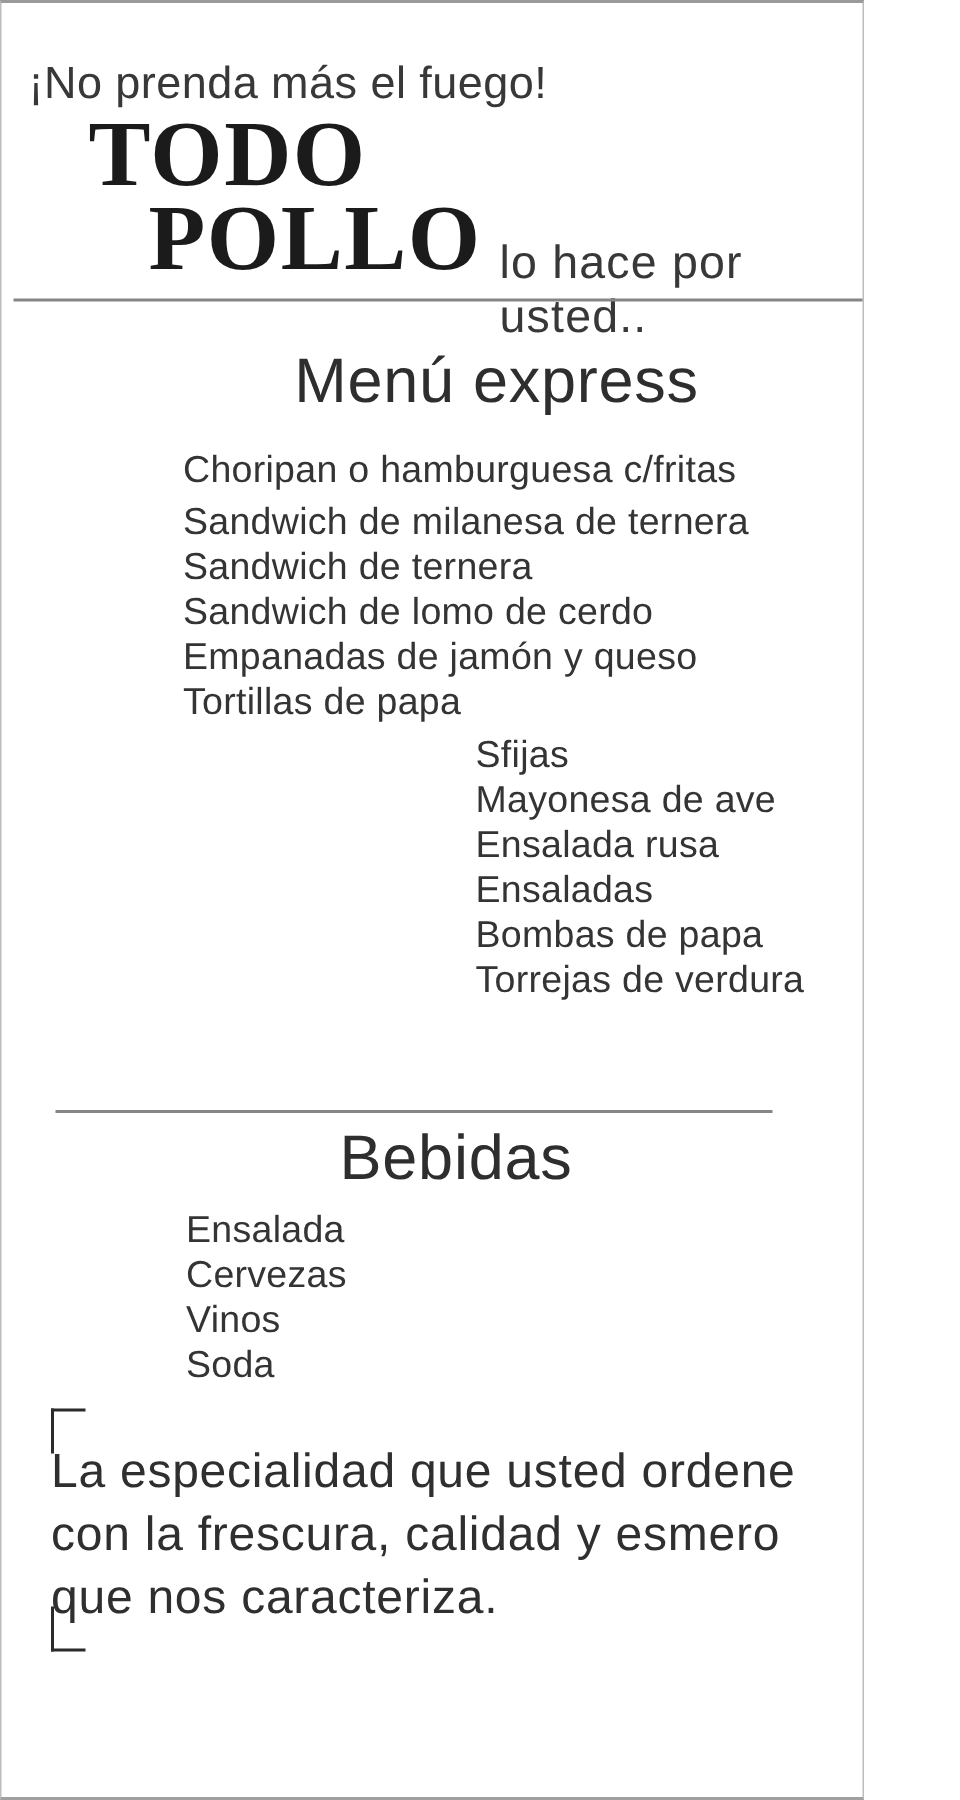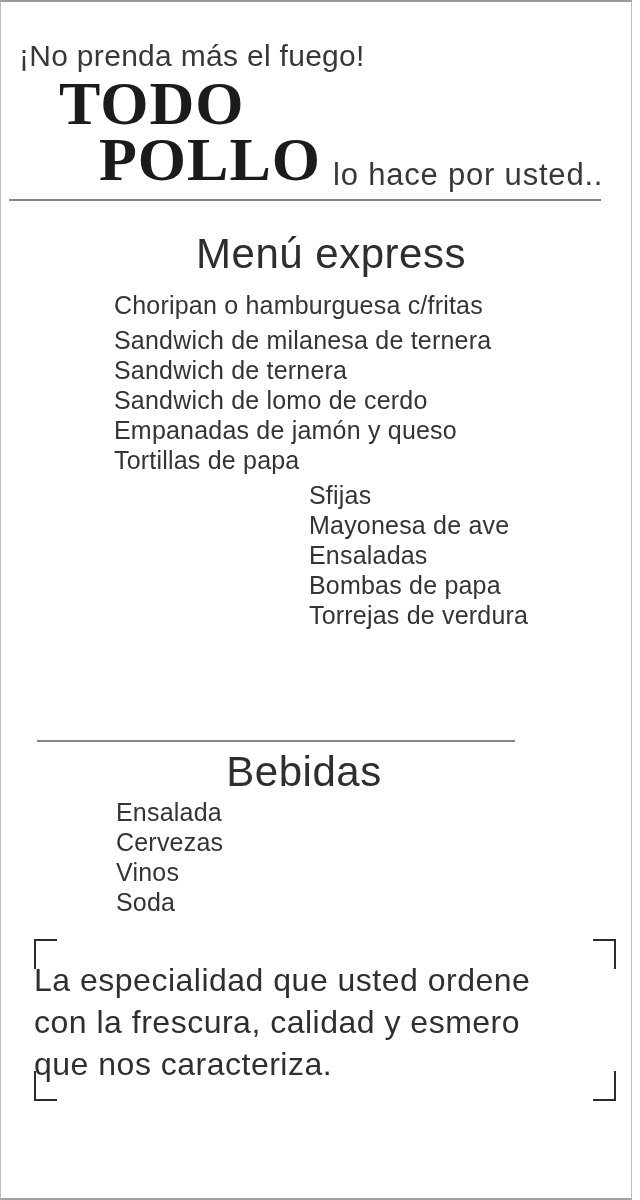--- a/index.html
+++ b/index.html
@@ -1,18 +1,18 @@
 <!DOCTYPE html>
 <html><head>
 <meta charset="utf-8">
 <style>
   html,body{margin:0;padding:0;background:#fff;}
   #page{
     position:relative;
-    width:632px;height:1200px;
+    width:576px;height:1200px;
     box-sizing:border-box;
     background:#ffffff;
     border-top:2px solid #9a9a9a;
     border-bottom:2px solid #a0a0a0;
     border-left:1px solid #bcbcbc;
     border-right:1px solid #bcbcbc;
     overflow:hidden;
     font-family:"Liberation Sans", sans-serif;
     color:#333333;
   }
@@ -40,21 +40,21 @@
   
   .section-title{
     font-size:42px; line-height:46px; letter-spacing:0.5px;
     color:#2e2e2e; white-space:nowrap;
     transform:translateX(-50%);
   }
   .title-menu{ left:330px; top:229px;}
   .title-bebidas{ left:303px; top:747px;}
 
   
-  ul.plain{list-style:none; margin:0; padding:0;}
+  ul.plain{list-style:none; margin:8px; padding:0;}
   .item{
     font-size:25px; line-height:30px; letter-spacing:0.2px;
     color:#343434; white-space:nowrap;
   }
   .menu-list{ left:113px; top:288px;}
   .menu-list li:first-child{margin-bottom:5px;}
   .sub-list{ left:308px; top:478px;}
   .bebidas-list{ left:115px; top:795px;}
 
   
@@ -87,20 +87,21 @@
     <li class="item">Sandwich de milanesa de ternera</li>
     <li class="item">Sandwich de ternera</li>
     <li class="item">Sandwich de lomo de cerdo</li>
     <li class="item">Empanadas de jamón y queso</li>
     <li class="item">Tortillas de papa</li>
   </ul>
 
   <ul class="abs plain sub-list">
     <li class="item">Sfijas</li>
     <li class="item">Mayonesa de ave</li>
+    <li class="item">Ensalada rusa</li>
     <li class="item">Ensaladas</li>
     <li class="item">Bombas de papa</li>
     <li class="item">Torrejas de verdura</li>
   </ul>
 
   <div class="abs hr hr2"></div>
 
   <div class="abs section-title title-bebidas">Bebidas</div>
 
   <ul class="abs plain bebidas-list">

